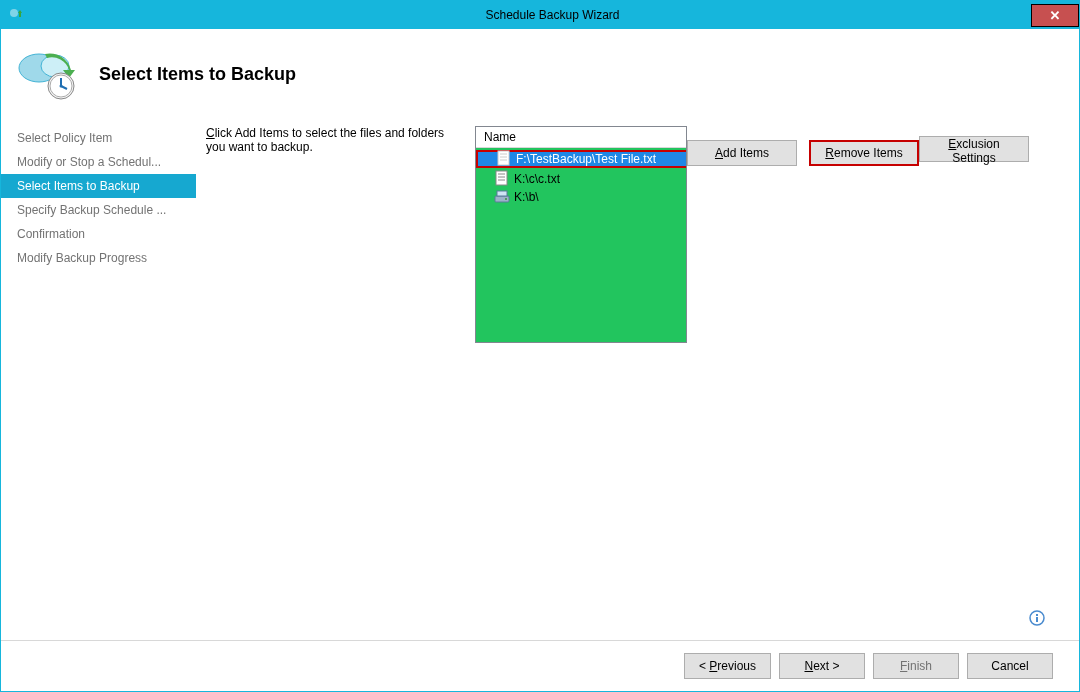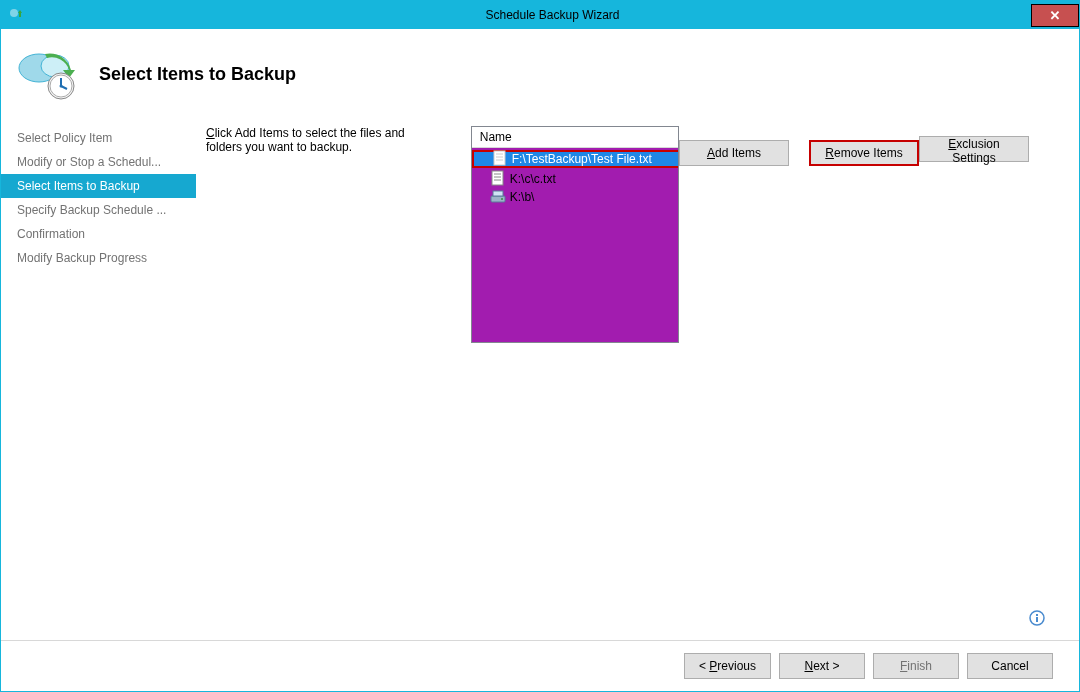--- a/index.html
+++ b/index.html
@@ -114,21 +114,21 @@
     flex-direction: row;
   }
   .instr {
     margin-bottom: 6px;
     font-size: 12px;
   }
   .instr .underline-letter { text-decoration: underline; }
   .listbox {
     border: 1px solid #828790;
     height: 215px;
-    background: #a21caf;
+    background: #22c55e;
     overflow: hidden;
     margin-left: 30px;
   }
   .listbox .col-header {
     height: 20px;
     background: #fff;
     border-bottom: 1px solid #d8d8d8;
     display: flex;
     align-items: center;
     padding-left: 8px;
@@ -156,21 +156,21 @@
     width: 306px;
     box-sizing: border-box;
     border: 2px solid #c60000;
     color: #fff;
   }
   .listbox .row.selected .label { color: #fff; }
   .btnrow {
     display: flex;
     justify-content: flex-end;
     margin-top: 14px;
-    gap: 20px;
+    gap: 12px;
   }
   .btnrow2 {
     display: flex;
     justify-content: flex-end;
     margin-top: 10px;
   }
   button.win {
     height: 26px;
     min-width: 110px;
     padding: 0 14px;

